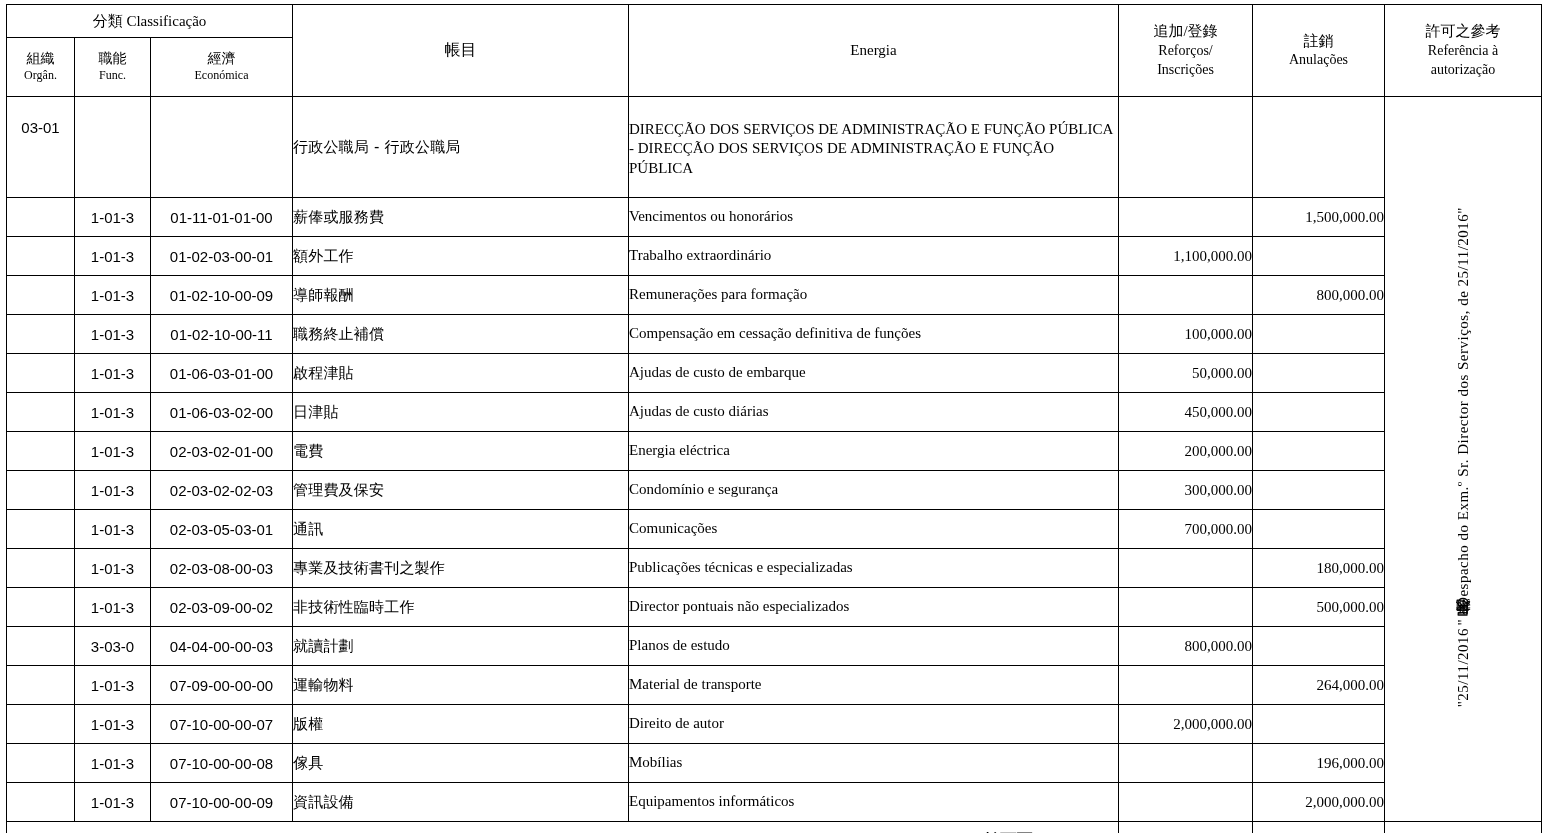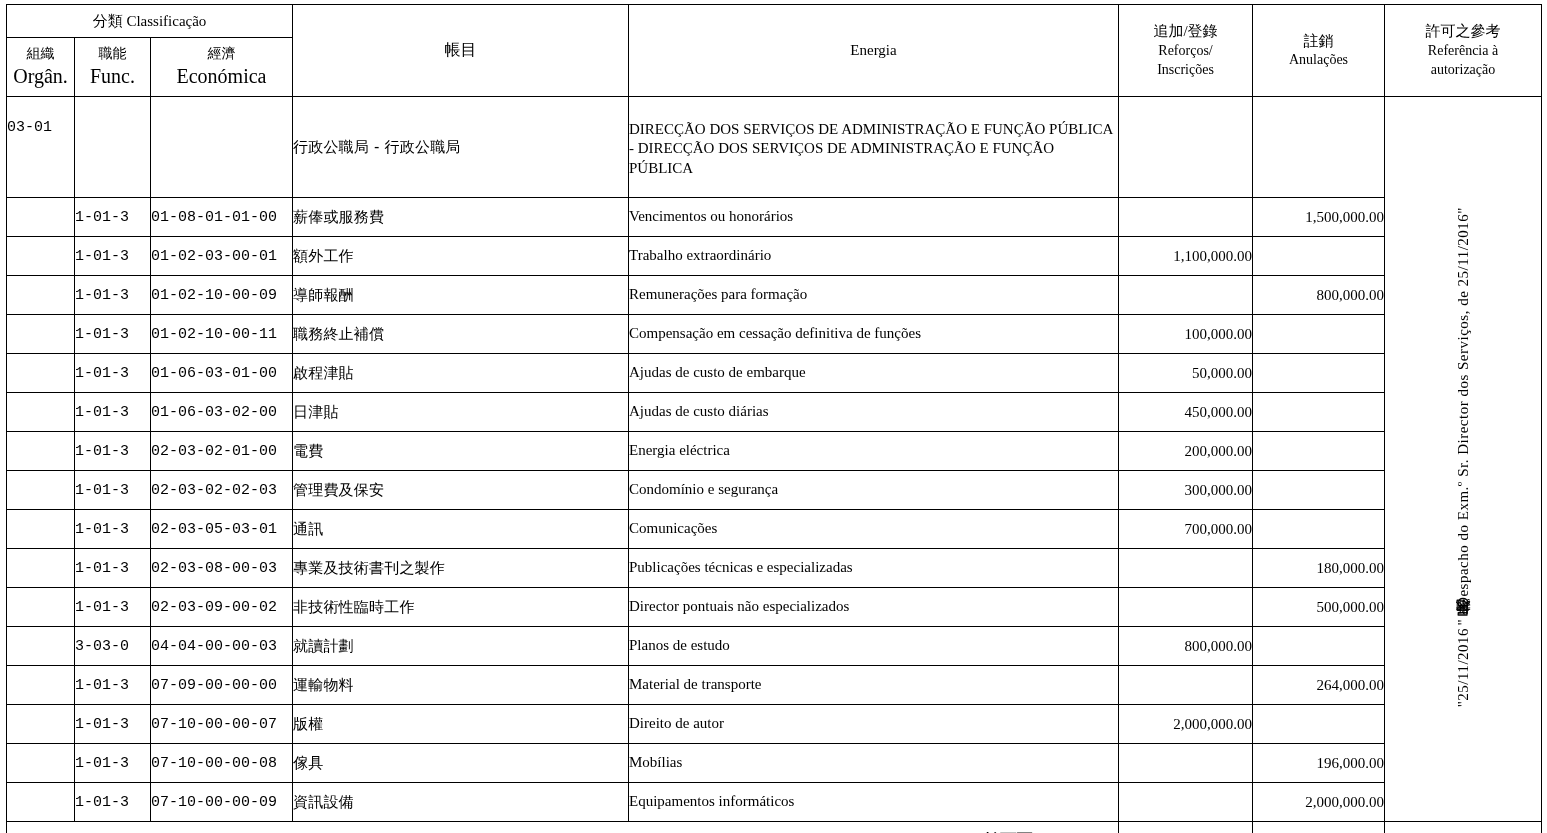--- a/index.html
+++ b/index.html
@@ -41,42 +41,42 @@
     line-height: 32px;
   }
   .hdr-sub {
     text-align: center;
     font-size: 14px;
     height: 58px;
     line-height: 1.3;
     padding: 2px 2px;
   }
   .hdr-sub .cn { font-size: 14px; display: block; }
-  .hdr-sub .pt { font-size: 20px; display: block; }
+  .hdr-sub .pt { font-size: 12px; display: block; }
   .hdr-mid {
     text-align: center;
     font-size: 16px;
     padding: 4px;
     margin-top: 23px;
   }
   .hdr-mid .cn { font-size: 16px; display:block; }
   .hdr-num {
     text-align: center;
     font-size: 14px;
     line-height: 1.35;
     padding: 4px 2px;
   }
   .hdr-num .cn { display: block; font-size: 15px; }
   .hdr-num .pt { display: block; font-size: 14px; }
 
   
   td.c-org, td.c-func, td.c-econ {
-    text-align: left;
+    text-align: center;
     font-size: 15px;
-    font-family: Liberation Mono, monospace;
+    font-family: Liberation Sans, sans-serif;
     height: 38px;
   }
   td.c-conta {
     font-size: 16px;
     padding-left: 8px;
     font-family: "DejaVu Sans", sans-serif;
     letter-spacing: 0.2px;
   }
   td.c-rubrica {
     font-size: 15.5px;
@@ -186,21 +186,21 @@
         <td class="c-val"></td>
         <td class="c-val"></td>
         <td class="c-auth" rowspan="17">
           <span class="vert-text">"25/11/2016之局長批示" "Despacho do Exm.º Sr. Director dos Serviços, de 25/11/2016"</span>
         </td>
       </tr>
 
       <tr>
         <td class="c-org"></td>
         <td class="c-func">1-01-3</td>
-        <td class="c-econ">01-08-01-01-00</td>
+        <td class="c-econ">01-11-01-01-00</td>
         <td class="c-conta">薪俸或服務費</td>
         <td class="c-rubrica">Vencimentos ou honorários</td>
         <td class="c-val"></td>
         <td class="c-val">1,500,000.00</td>
       </tr>
 
       <tr>
         <td class="c-org"></td>
         <td class="c-func">1-01-3</td>
         <td class="c-econ">01-02-03-00-01</td>

